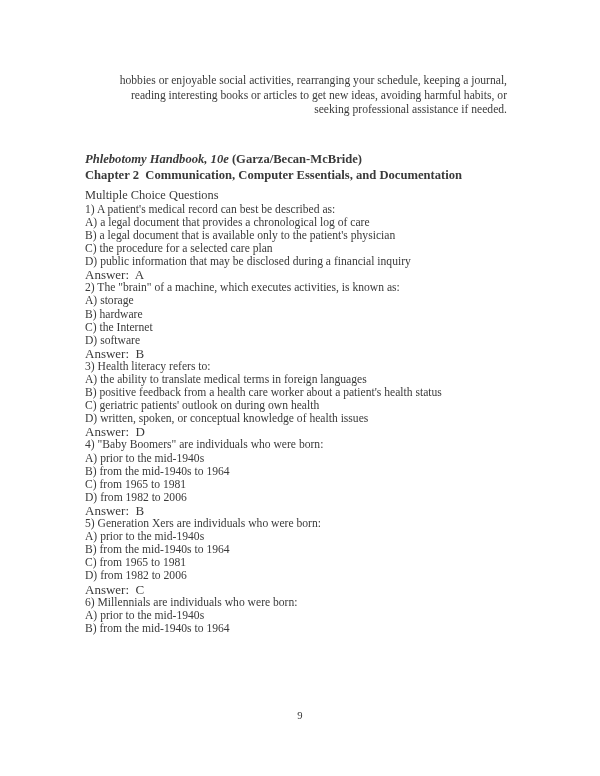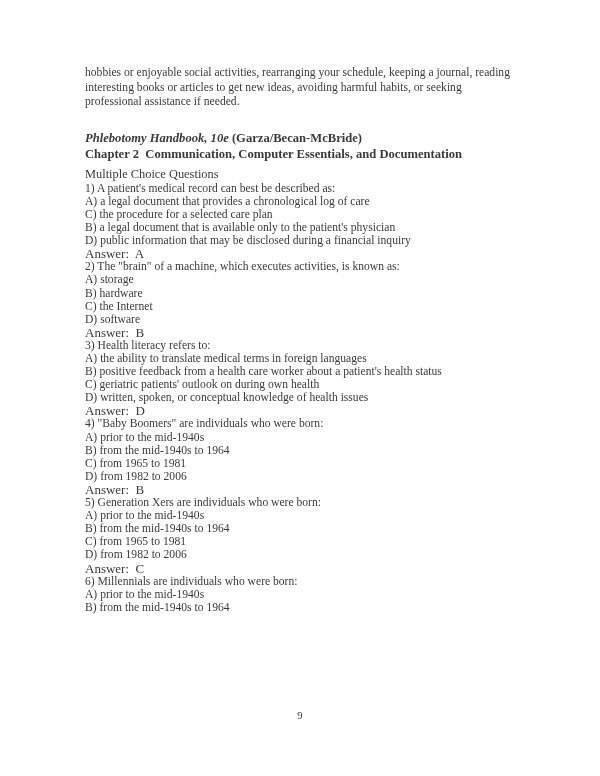--- a/index.html
+++ b/index.html
@@ -23,25 +23,25 @@
   }
   .content {
     position: absolute;
     left: 85px;
     top: 66px;
     width: 430px;
   }
   .para {
     font-size: 11.6px;
     line-height: 14.6px;
-    text-align: left;
-    margin: 0;
+    text-align: right;
+    margin: 8px;
   }
   .title-block {
-    margin-top: 20px;
+    margin-top: 33px;
   }
   .title-line-1 {
     font-size: 12.6px;
     line-height: 16px;
     font-weight: bold;
   }
   .title-line-1 .ital {
     font-style: italic;
   }
   .title-line-2 {
@@ -89,22 +89,22 @@
     <div class="title-block">
       <div class="title-line-1"><span class="ital">Phlebotomy Handbook, 10e</span><span> (Garza/Becan-McBride)</span></div>
       <div class="title-line-2">Chapter 2  Communication, Computer Essentials, and Documentation</div>
     </div>
 
     <div class="section-heading">Multiple Choice Questions</div>
 
     <div class="qblock">
       <div class="qline">1) A patient's medical record can best be described as:</div>
       <div class="qline">A) a legal document that provides a chronological log of care</div>
+      <div class="qline">B) a legal document that is available only to the patient's physician</div>
       <div class="qline">C) the procedure for a selected care plan</div>
-      <div class="qline">B) a legal document that is available only to the patient's physician</div>
       <div class="qline">D) public information that may be disclosed during a financial inquiry</div>
       <div class="answer">Answer:  A</div>
     </div>
 
     <div class="qblock">
       <div class="qline">2) The "brain" of a machine, which executes activities, is known as:</div>
       <div class="qline">A) storage</div>
       <div class="qline">B) hardware</div>
       <div class="qline">C) the Internet</div>
       <div class="qline">D) software</div>

